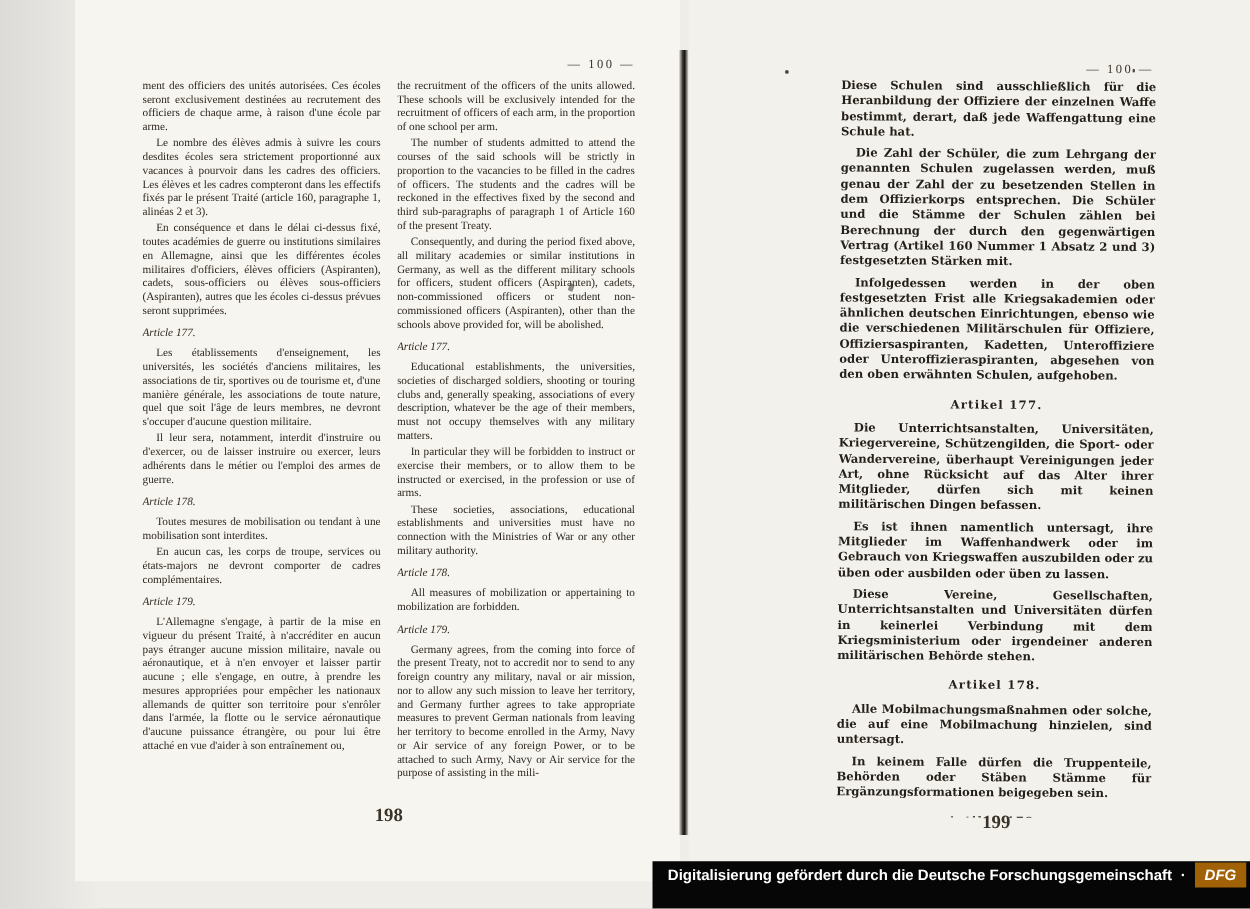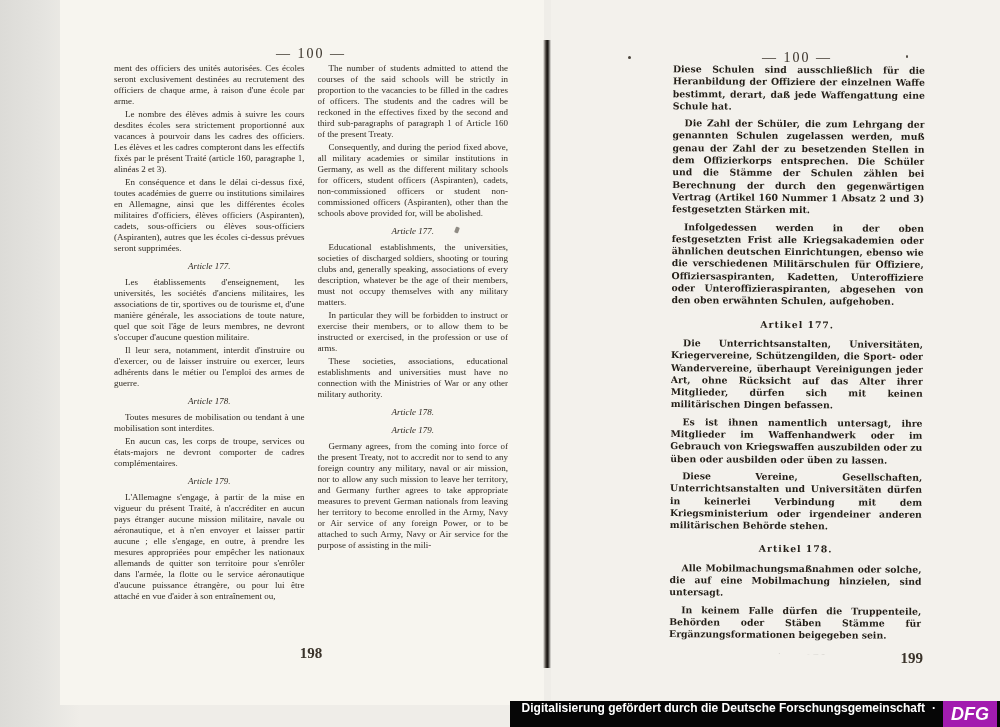--- a/index.html
+++ b/index.html
@@ -12,70 +12,70 @@
     background:linear-gradient(90deg,#dcdbd7 0%,#e5e4e0 55%,#efede8 100%);
   }
   .page {position:absolute; top:0; height:705px;}
   .page-left  {left:60px;  width:484px; background:#f7f5ef;}
   .page-right {left:551px; width:449px; background:#f3f1ec;}
   .gutter {
     position:absolute; left:543px; top:40px; width:8px; height:628px;
     background:linear-gradient(90deg, rgba(60,55,50,0) 0%, #38322c 40%, #171411 60%, rgba(60,55,50,0) 100%);
   }
   .page-header {
-    position:absolute; top:46px; font-size:14px; letter-spacing:2px; text-align:center;
+    position:absolute; top:46px; font-size:10px; letter-spacing:2px; text-align:right;
     color:#3a332a;
   }
   .page-left .page-header {left:54px; width:394px;}
   .page-right .page-header {left:120px; width:252px; top:50px;}
   .columns {
     position:absolute; left:54px; top:63px; width:394px; height:584px;
     display:flex; gap:13px; overflow:hidden;
   }
   .col {
     flex:1; font-size:9px; line-height:11px; text-align:justify; overflow:hidden;
     color:#2e2820;
   }
   .para {margin:0 0 2px 0;}
   .para.body {text-indent:11px;}
   .para.cont {text-indent:0;}
   .page-left .para.heading {
-    font-style:italic; text-align:center; text-indent:0; margin:7px 0 5px 0;
+    font-style:italic; text-align:left; text-indent:0; margin:7px 0 5px 0;
   }
   .page-number {
     position:absolute; font-size:15px; font-weight:bold; text-align:center; color:#3a332a;
   }
   .page-left .page-number {left:54px; width:394px; top:645px;}
-  .page-right .page-number {left:120px; width:252px; top:650px;text-align:right;}
+  .page-right .page-number {left:120px; width:252px; top:650px;}
   .german {
     position:absolute; left:120px; top:64px; width:252px; height:590px; overflow:hidden;
     font-family:"DejaVu Serif", serif; font-weight:bold; font-size:9.3px;
     line-height:12.3px; text-align:justify; color:#241f18;
     transform:rotate(0.4deg);
   }
   .german .para {margin:0 0 5px 0; text-indent:12px;}
   .german .para.cont {text-indent:0;}
   .german .para.heading {
     text-align:center; text-indent:0; margin:11px 0 7px 0; letter-spacing:1px;
   }
   .speck {position:absolute; background:#4a443c; border-radius:50%;}
   .speck-1 {left:628px; top:56px; width:3px; height:3px;}
   .speck-2 {left:906px; top:55px; width:2px; height:3px;}
   .speck-3 {left:455px; top:227px; width:4px; height:6px; opacity:.6; border-radius:1px; transform:rotate(20deg);}
   .footer-bar {
     position:absolute; right:0; bottom:0; height:22px; z-index:5;
-    background:#060606; display:flex; align-items:flex-start; gap:7px; padding:0 3px 4px 12px;
+    background:#060606; display:flex; align-items:center; gap:7px; padding:0 3px 16px 12px;
   }
   .footer-text, .footer-sep {
     color:#ffffff; font-family:"Liberation Sans", sans-serif;
     font-weight:bold; font-size:12px; white-space:nowrap;
   }
   .dfg-logo {
-    background:#a21caf; color:#ffffff; font-family:"Liberation Sans", sans-serif;
-    font-weight:bold; font-style:italic; font-size:18px; padding:3px 8px; white-space:nowrap;
+    background:#a16207; color:#ffffff; font-family:"Liberation Sans", sans-serif;
+    font-weight:bold; font-style:italic; font-size:12px; padding:3px 8px; white-space:nowrap;
   }
 </style>
 </head>
 <body>
 
 <div class="scan">
 
   <div class="edge-left"></div>
 
   <div class="page page-left">
@@ -88,27 +88,29 @@
           <p class="para heading">Article 177.</p>
           <p class="para body">Les établissements d'enseignement, les universités, les sociétés d'anciens militaires, les associations de tir, sportives ou de tourisme et, d'une manière générale, les associations de toute nature, quel que soit l'âge de leurs membres, ne devront s'occuper d'aucune question militaire.</p>
           <p class="para body">Il leur sera, notamment, interdit d'instruire ou d'exercer, ou de laisser instruire ou exercer, leurs adhérents dans le métier ou l'emploi des armes de guerre.</p>
           <p class="para heading">Article 178.</p>
           <p class="para body">Toutes mesures de mobilisation ou tendant à une mobilisation sont interdites.</p>
           <p class="para body">En aucun cas, les corps de troupe, services ou états-majors ne devront comporter de cadres complémentaires.</p>
           <p class="para heading">Article 179.</p>
           <p class="para body">L'Allemagne s'engage, à partir de la mise en vigueur du présent Traité, à n'accréditer en aucun pays étranger aucune mission militaire, navale ou aéronautique, et à n'en envoyer et laisser partir aucune ; elle s'engage, en outre, à prendre les mesures appropriées pour empêcher les nationaux allemands de quitter son territoire pour s'enrôler dans l'armée, la flotte ou le service aéronautique d'aucune puissance étrangère, ou pour lui être attaché en vue d'aider à son entraînement ou,</p>
         </div>
       <div class="col">
+          <p class="para cont">the recruitment of the officers of the units allowed. These schools will be exclusively intended for the recruitment of officers of each arm, in the proportion of one school per arm.</p>
           <p class="para body">The number of students admitted to attend the courses of the said schools will be strictly in proportion to the vacancies to be filled in the cadres of officers. The students and the cadres will be reckoned in the effectives fixed by the second and third sub-paragraphs of paragraph 1 of Article 160 of the present Treaty.</p>
           <p class="para body">Consequently, and during the period fixed above, all military academies or similar institutions in Germany, as well as the different military schools for officers, student officers (Aspiranten), cadets, non-commissioned officers or student non-commissioned officers (Aspiranten), other than the schools above provided for, will be abolished.</p>
           <p class="para heading">Article 177.</p>
           <p class="para body">Educational establishments, the universities, societies of discharged soldiers, shooting or touring clubs and, generally speaking, associations of every description, whatever be the age of their members, must not occupy themselves with any military matters.</p>
           <p class="para body">In particular they will be forbidden to instruct or exercise their members, or to allow them to be instructed or exercised, in the profession or use of arms.</p>
           <p class="para body">These societies, associations, educational establishments and universities must have no connection with the Ministries of War or any other military authority.</p>
           <p class="para heading">Article 178.</p>
+          <p class="para body">All measures of mobilization or appertaining to mobilization are forbidden.</p>
           <p class="para heading">Article 179.</p>
           <p class="para body">Germany agrees, from the coming into force of the present Treaty, not to accredit nor to send to any foreign country any military, naval or air mission, nor to allow any such mission to leave her territory, and Germany further agrees to take appropriate measures to prevent German nationals from leaving her territory to become enrolled in the Army, Navy or Air service of any foreign Power, or to be attached to such Army, Navy or Air service for the purpose of assisting in the mili-</p>
         </div>
     </div>
     <div class="page-number">198</div>
   </div>
 
   <div class="gutter"></div>
 
   <div class="page page-right">

